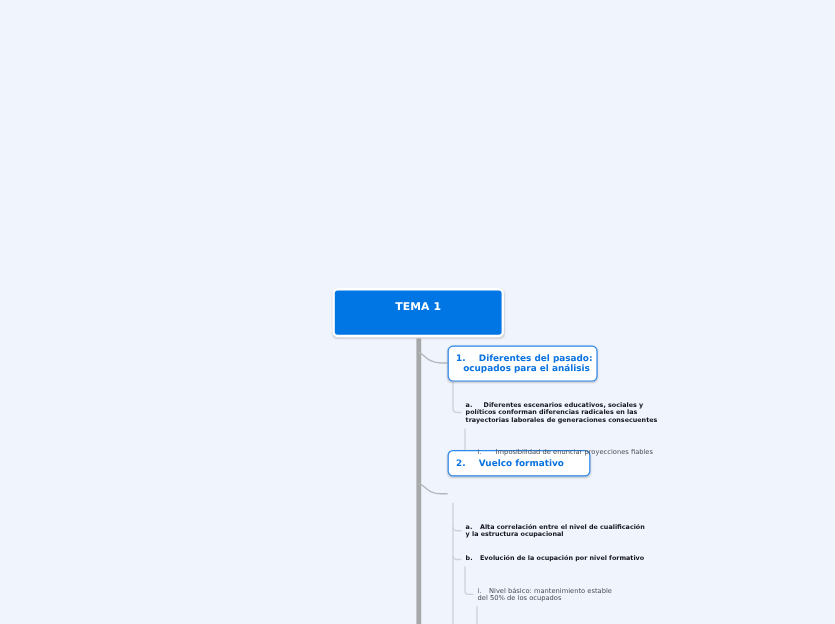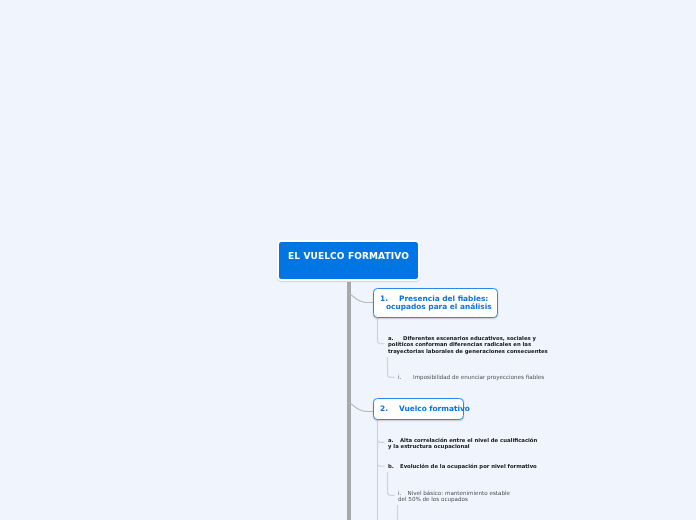--- a/index.html
+++ b/index.html
@@ -22,21 +22,21 @@
     box-shadow:0 1px 1.2px rgba(130,130,130,0.28);
   }
 
   .topic-node{
     position:absolute;box-sizing:border-box;white-space:nowrap;
     background:#ffffff;border:1.8px solid #2b88ea;border-radius:4.5px;
     color:#0a73e0;font-weight:bold;font-size:7.4px;line-height:8.1px;
     text-align:left;box-shadow:0 1px 1.5px rgba(120,120,120,0.35);
   }
   .topic-1{left:373px;top:288px;width:125px;height:30px;padding:6.1px 0 0 6px;}
-  .topic-2{left:373px;top:398px;width:91px;height:22px;padding:6px 0 0 6px;}
+  .topic-2{left:373px;top:375px;width:119px;height:22px;padding:6px 0 0 6px;}
   .topic-node .marker{display:inline-block;width:19px;}
   .topic-node .cont{display:block;padding-left:6px;}
 
   .leaf-node{
     position:absolute;white-space:nowrap;
     color:#101217;font-size:5.32px;line-height:6.4px;font-weight:bold;
   }
   .leaf-node .marker{display:inline-block;}
   .leaf-node.sub{font-weight:normal;color:#4a4d55;font-size:5.6px;line-height:6.1px;}
 
@@ -62,25 +62,25 @@
     <path d="M377.5,318 L377.5,340.5 Q377.5,343.7 380.7,343.7 L384.5,343.7" stroke="#d0d2d7" stroke-width="1.15" fill="none"></path>
     <path d="M387.5,357 L387.5,374 Q387.5,377.3 390.8,377.3 L394.5,377.3" stroke="#d0d2d7" stroke-width="1.15" fill="none"></path>
     <path d="M377.5,419 L377.5,521" stroke="#d0d2d7" stroke-width="1.15" fill="none"></path>
     <path d="M377.5,439 Q377.5,442.3 380.7,442.3 L384.5,442.3" stroke="#d0d2d7" stroke-width="1.15" fill="none"></path>
     <path d="M377.5,463 Q377.5,466.2 380.7,466.2 L384.5,466.2" stroke="#d0d2d7" stroke-width="1.15" fill="none"></path>
     <path d="M387.5,472 L387.5,492 Q387.5,495.3 390.8,495.3 L394.5,495.3" stroke="#d0d2d7" stroke-width="1.15" fill="none"></path>
     <path d="M397.5,505 L397.5,521" stroke="#d0d2d7" stroke-width="1.15" fill="none"></path>
   </svg>
 
   <div class="root-node">
-    <div>EL VUELCO FORMATIVO</div>
+    <div>TEMA 1</div>
   </div>
 
   <div class="topic-node topic-1">
-    <div><span class="marker">1.</span><span>Presencia del fiables:</span></div>
+    <div><span class="marker">1.</span><span>Diferentes del pasado:</span></div>
     <div class="cont">ocupados para el análisis</div>
   </div>
 
   <div class="topic-node topic-2">
     <div><span class="marker">2.</span><span>Vuelco formativo</span></div>
   </div>
 
   <div class="leaf-node leaf-1a">
     <div><span class="marker w15">a.</span><span>Diferentes escenarios educativos, sociales y</span></div>
     <div>políticos conforman diferencias radicales en las</div>

